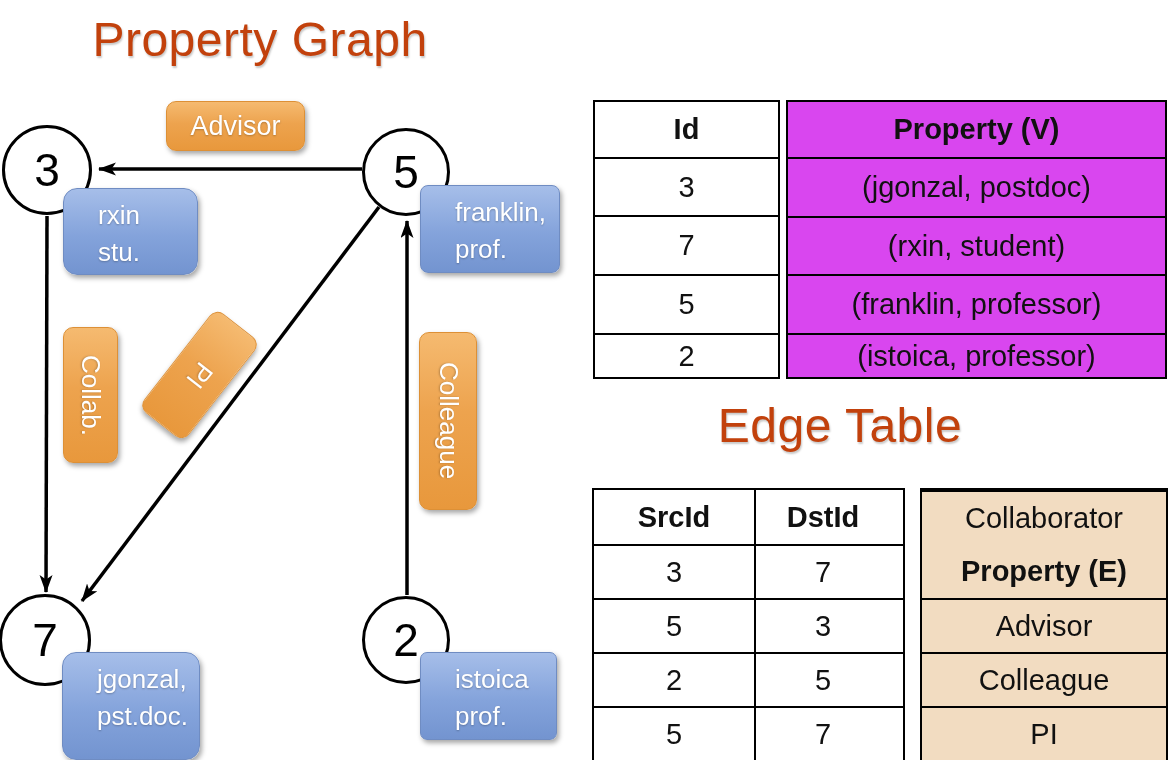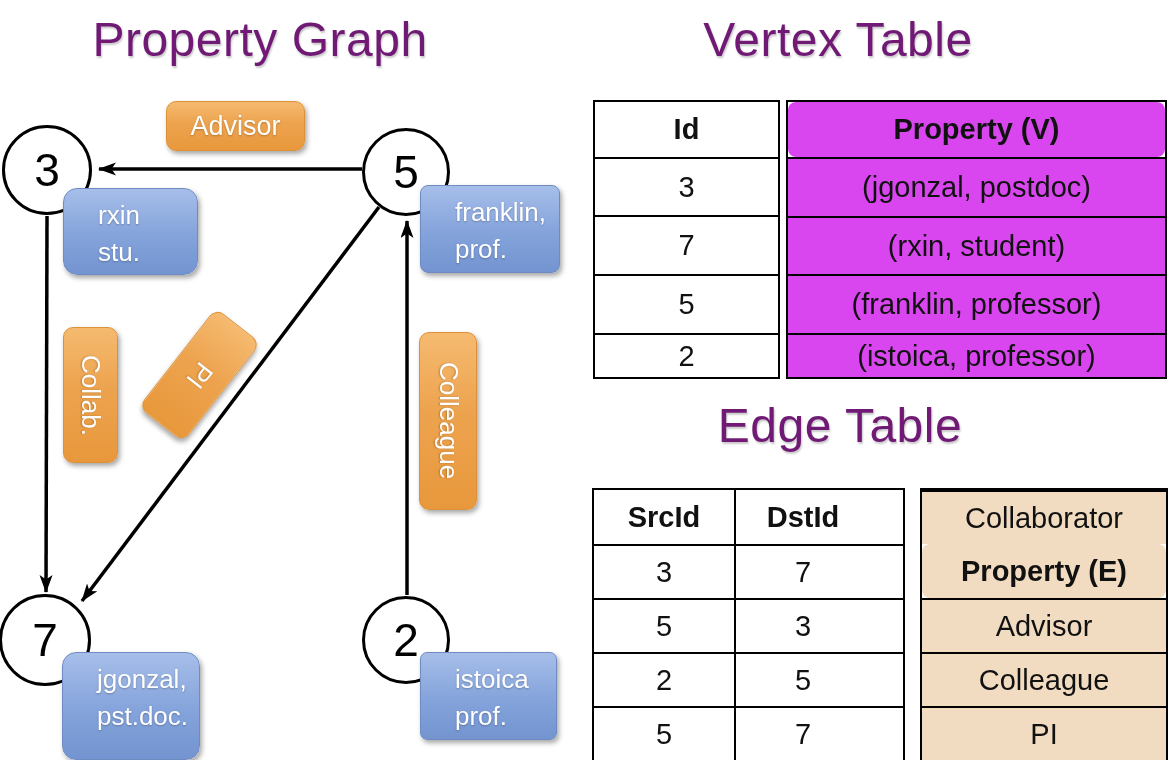--- a/index.html
+++ b/index.html
@@ -2,21 +2,21 @@
 <html><head>
 <meta charset="utf-8">
 <style>
   html,body{margin:0;padding:0;background:#fff;}
   .canvas{
     position:relative;width:1170px;height:760px;background:#ffffff;
     font-family:"Liberation Sans",sans-serif;overflow:hidden;color:#111;
   }
   .title{
     position:absolute;text-align:center;font-size:48px;font-weight:400;
-    color:#701a75;letter-spacing:.5px;text-shadow:1px 2px 2px rgba(0,0,0,.22);
+    color:#c2410c;letter-spacing:.5px;text-shadow:1px 2px 2px rgba(0,0,0,.22);
     white-space:nowrap;
   }
   
   .edges-svg{position:absolute;left:0;top:0;z-index:2;pointer-events:none;}
   .node{
     position:absolute;border:3.5px solid #000;border-radius:50%;background:#fff;
     display:flex;align-items:center;justify-content:center;
     font-size:46px;font-weight:300;color:#000;box-sizing:border-box;z-index:1;
   }
   .plabel{
@@ -38,32 +38,32 @@
   .vtext{writing-mode:vertical-rl;font-size:26px;}
   .rot38{transform:rotate(38deg);}
   
   .subtable{
     position:absolute;box-sizing:border-box;border:2.5px solid #000;background:#fff;
   }
   .trow{
     box-sizing:border-box;display:flex;align-items:center;justify-content:center;
     font-size:29px;border-top:2px solid #000;
   }
-  .trow.first{border-top:none;border-radius:8px;}
+  .trow.first{border-top:none;}
   .th{font-weight:bold;}
   .fill-blue{background:#d946ef;}
   .fill-tan{background:#F2DCC1;}
   .h55{height:55px}.h58{height:58px}.h59{height:59px}.h44{height:44px}.h54{height:54px}
   .erow{display:flex;box-sizing:border-box;border-top:2px solid #000;height:54px;}
   .erow.first{border-top:none;}
   .ecell{
     box-sizing:border-box;display:flex;align-items:center;justify-content:center;
     font-size:29px;height:100%;
   }
-  .ecell.src{width:140px;}
+  .ecell.src{width:160px;}
   .ecell.dst{width:136px;border-left:2px solid #000;}
 </style>
 </head>
 <body>
 
 <div class="canvas">
 
   <div class="title" style="left:40px;top:12px;width:440px;">Property Graph</div>
 
   <div class="node" style="left:2px;top:125px;width:90px;height:90px;">
@@ -114,21 +114,20 @@
   <div class="elabel" style="left:63px;top:327px;width:55px;height:136px;">
     <span class="vtext">Collab.</span>
   </div>
   <div class="elabel rot38" style="left:171px;top:312px;width:57px;height:126px;">
     <span class="vtext">PI</span>
   </div>
   <div class="elabel" style="left:419px;top:332px;width:58px;height:178px;">
     <span class="vtext">Colleague</span>
   </div>
 
-  <div class="title" style="left:638px;top:12px;width:400px;">Vertex Table</div>
 
   <div class="subtable" style="left:593px;top:100px;width:187px;">
     <div class="trow first th h55">Id</div>
     <div class="trow h58">3</div>
     <div class="trow h59">7</div>
     <div class="trow h59">5</div>
     <div class="trow h44">2</div>
   </div>
 
   <div class="subtable" style="left:786px;top:100px;width:381px;">

